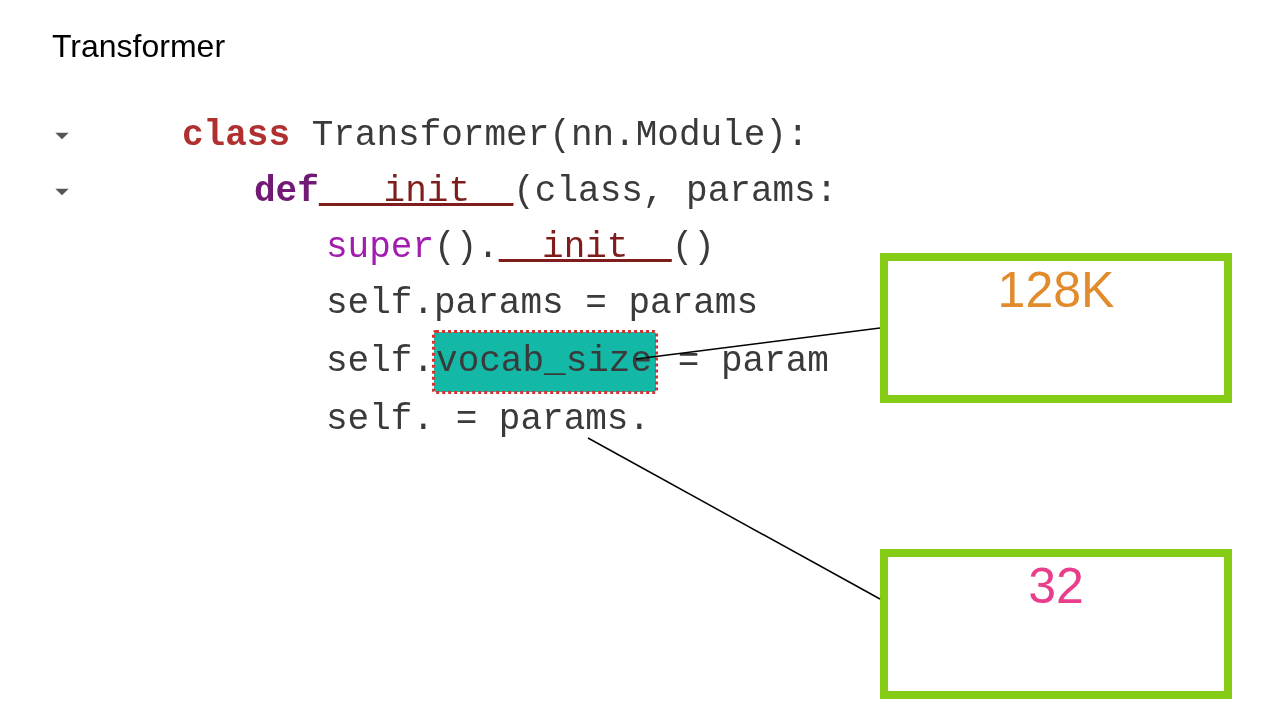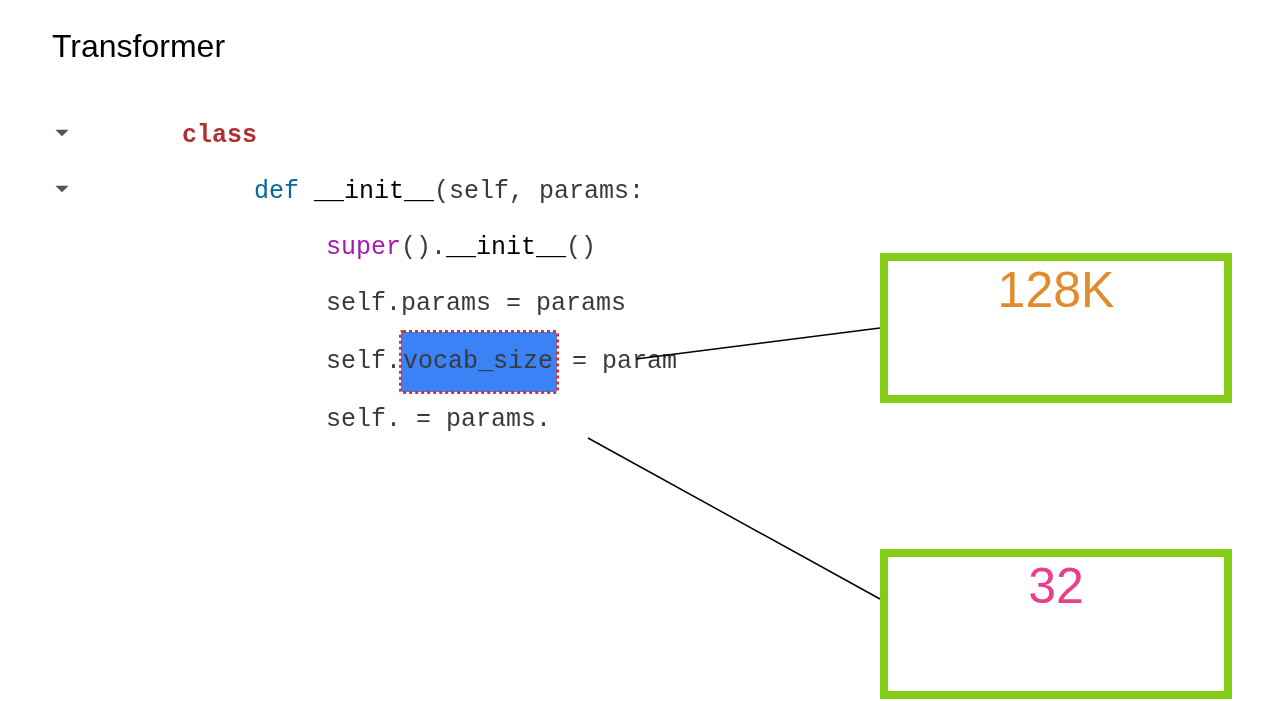--- a/index.html
+++ b/index.html
@@ -23,45 +23,45 @@
     left: 52px;
     top: 28px;
     font-size: 32px;
     font-family: "Comic Sans MS", "Marker Felt", cursive, sans-serif;
   }
   .code {
     position: absolute;
     left: 52px;
     top: 108px;
     font-family: ui-monospace, SFMono-Regular, Menlo, Consolas, "Liberation Mono", monospace;
-    font-size: 25px;
+    font-size: 36px;
     line-height: 56px;
     color: #3a3a3a;
   }
   .code-line {
     white-space: pre;
     display: flex;
     align-items: baseline;
   }
   .gutter {
     display: inline-block;
     width: 58px;
     color: #6b6b6b;
   }
   .chev svg { width: 20px; height: 20px; fill: #555; vertical-align: -1px; }
   .indent1 { display: inline-block; width: 72px; }
   .indent2 { display: inline-block; width: 144px; }
   .indent3 { display: inline-block; width: 216px; }
   .tok-kw-class { color: #b03030; font-weight: 600; }
-  .tok-kw-def   { color: #0369a1; font-weight: 400; }
-  .tok-func     { color: #000000; }
+  .tok-kw-def   { color: #701a75; font-weight: 700; }
+  .tok-func     { color: #7f1d1d; text-decoration: underline; }
   .tok-builtin  { color: #a21caf; }
   .tok-plain    { color: #3a3a3a; }
   .hl {
-    background: #3b82f6;
+    background: #14b8a6;
     outline: 3px dotted #d43131;
     outline-offset: -1px;
     padding: 2px 4px 2px 2px;
     border-radius: 2px;
   }
   .box {
     position: absolute;
     border: 8px solid #84cc16;
     background: #fff;
     display: flex;
@@ -87,30 +87,31 @@
   <div class="title">Transformer</div>
 
   <div class="code">
 
     <div class="code-line">
       <span class="gutter"><span class="chev"><svg viewBox="0 0 24 24">
               <path d="M4 8 L12 16 L20 8 Z"></path>
             </svg></span></span>
       <span class="indent1"></span>
       <span class="tok-kw-class">class</span>
+      <span class="tok-plain"> Transformer(nn.Module):</span>
     </div>
 
     <div class="code-line">
       <span class="gutter"><span class="chev"><svg viewBox="0 0 24 24">
               <path d="M4 8 L12 16 L20 8 Z"></path>
             </svg></span></span>
       <span class="indent2"></span>
       <span class="tok-kw-def">def</span>
       <span class="tok-func"> __init__</span>
-      <span class="tok-plain">(self, params:</span>
+      <span class="tok-plain">(class, params:</span>
     </div>
 
     <div class="code-line">
       <span class="gutter"></span>
       <span class="indent3"></span>
       <span class="tok-builtin">super</span>
       <span class="tok-plain">().</span>
       <span class="tok-func">__init__</span>
       <span class="tok-plain">()</span>
     </div>

